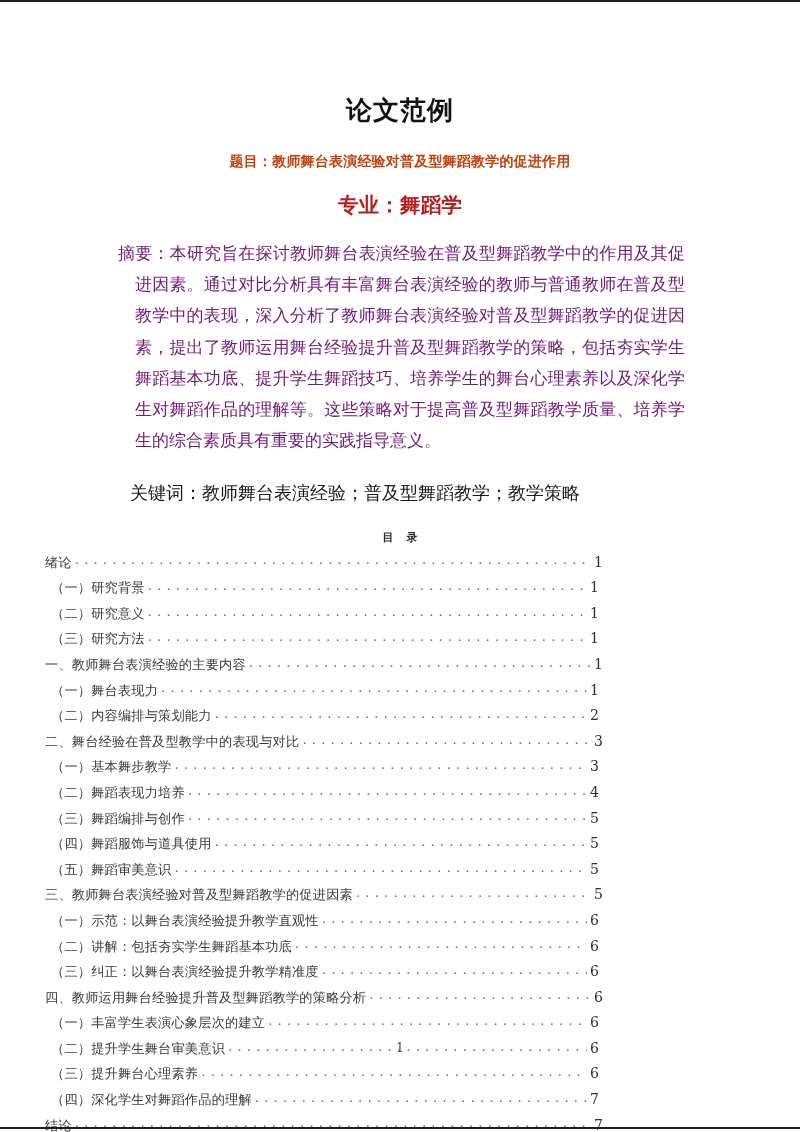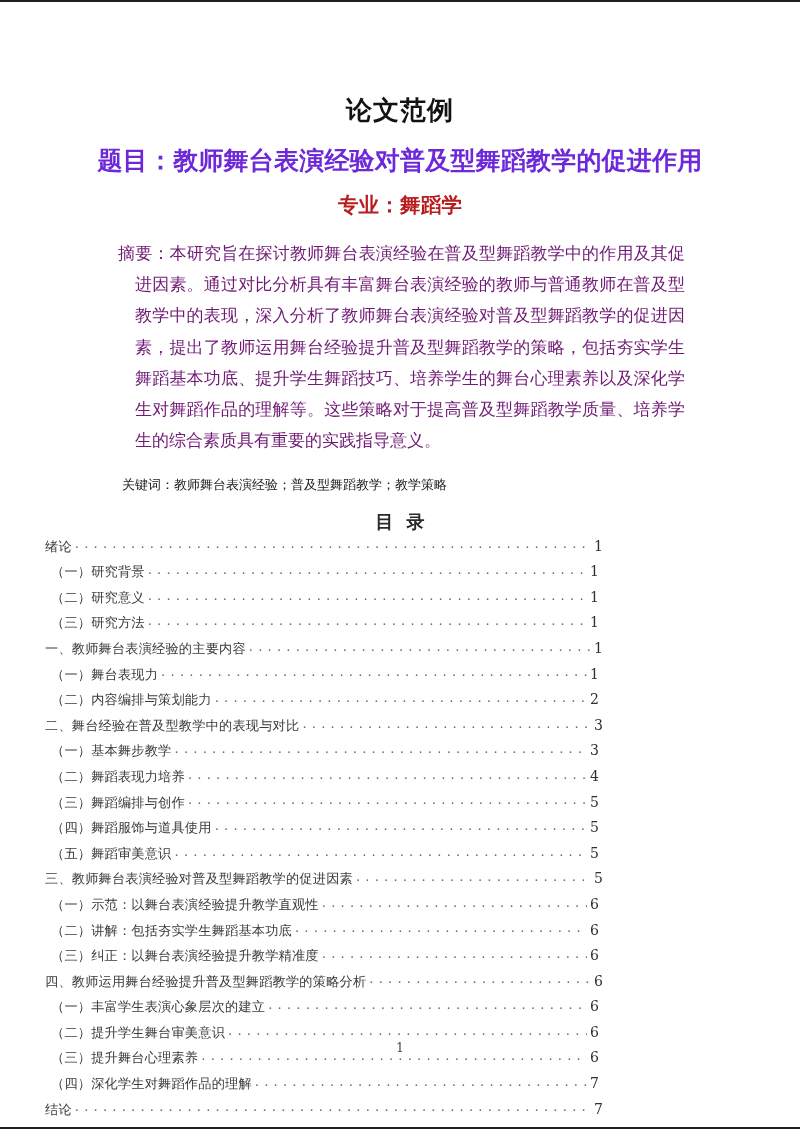--- a/index.html
+++ b/index.html
@@ -57,27 +57,27 @@
     font-weight: bold;
     letter-spacing: 1px;
     margin: 0;
     padding-top: 93px;
     line-height: 34px;
     color: #121212;
   }
 
   .subject-title {
     text-align: center;
-    font-size: 25px;
+    font-size: 14px;
     font-weight: bold;
     margin: 0;
     padding-top: 19px;
     line-height: 30px;
     letter-spacing: 0.2px;
-    color: #6d28d9;
+    color: #c2410c;
   }
 
   .major-line {
     text-align: center;
     font-size: 20.5px;
     font-weight: bold;
     margin: 0;
     padding-top: 14px;
     line-height: 30px;
     letter-spacing: 0.2px;
@@ -103,30 +103,30 @@
     color: #701a75;
   }
 
   .keywords-block {
     margin: 0;
     padding-top: 10px;
     padding-left: 118px;
     padding-right: 115px;
   }
   .keywords-text {
-    font-size: 13px;
+    font-size: 18px;
     line-height: 29px;
-    margin: 4px;
+    margin: 12px;
     color: #1a1a1a;
   }
 
   
   .toc-heading {
     text-align: center;
-    font-size: 18px;
+    font-size: 11px;
     font-weight: bold;
     margin: 0;
     padding-top: 9px;
     line-height: 20px;
     color: #2a2a2a;
   }
   .toc-heading .gap { display: inline-block; width: 13px; }
 
   .toc-list {
     list-style: none;

